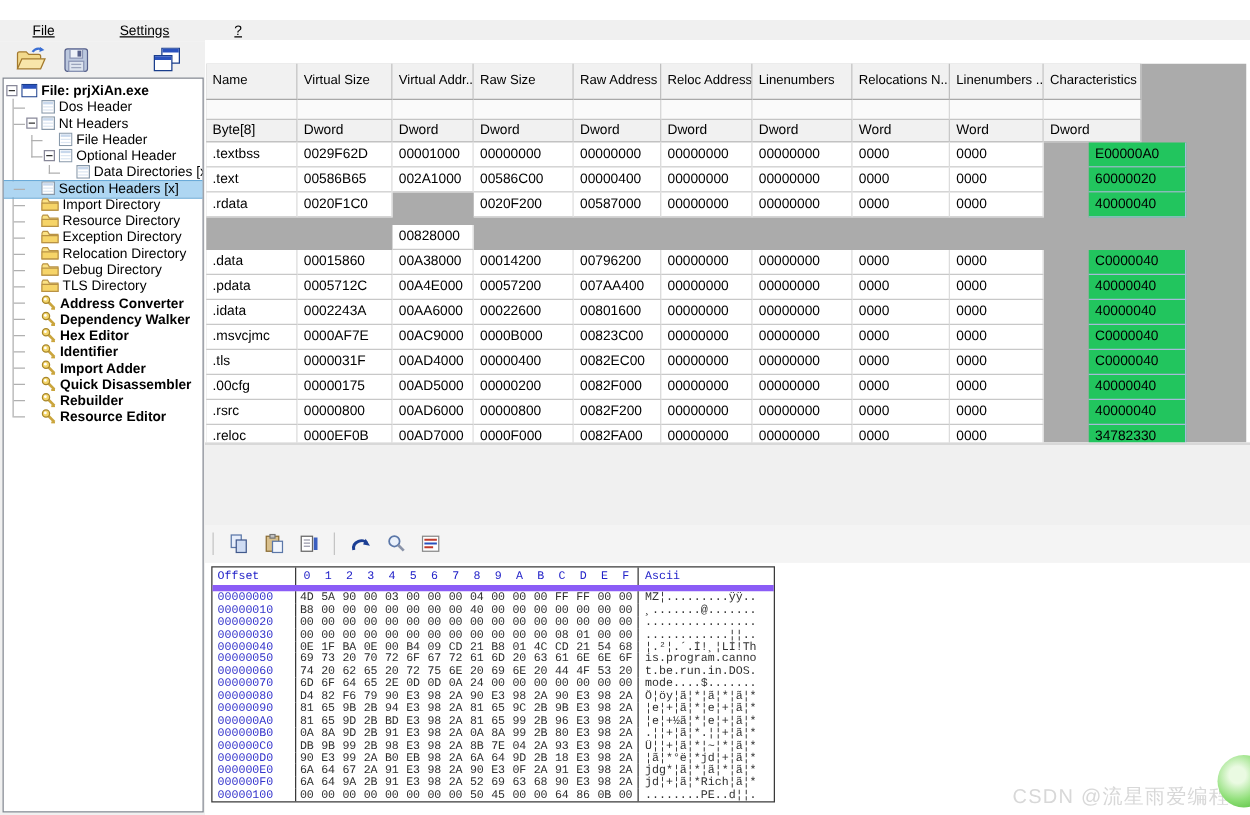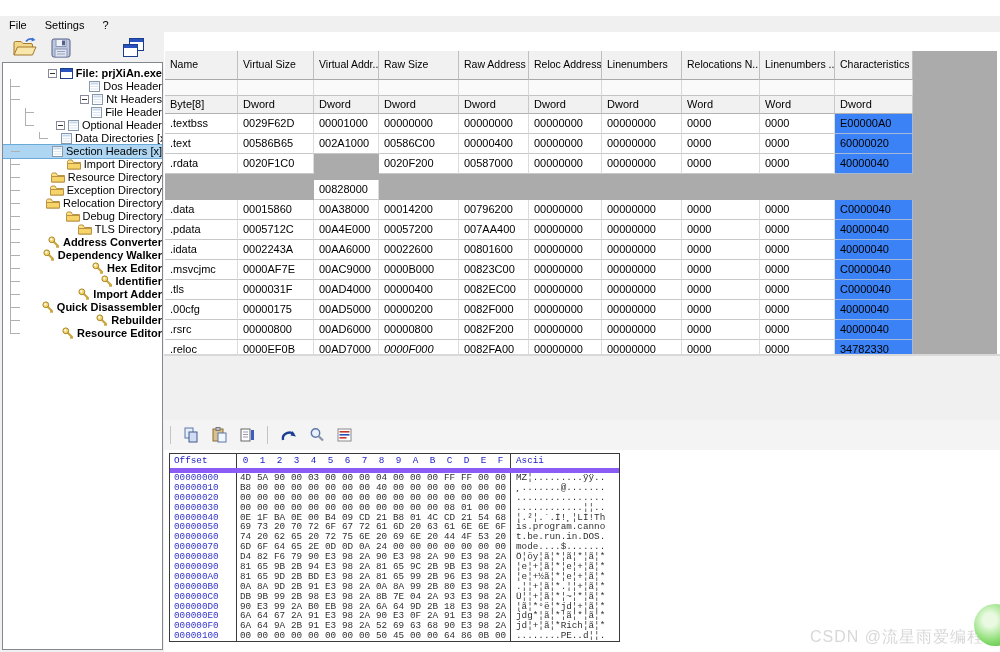--- a/index.html
+++ b/index.html
@@ -6,28 +6,28 @@
   .app{position:relative;width:1000px;height:652px;overflow:hidden;background:#fff;
        font-family:"Liberation Sans",sans-serif;color:#000;}
   
   .titlebar{position:absolute;top:0;left:0;right:0;height:16px;background:#ecf2fb;
             display:flex;align-items:center;font-size:11px;}
   .appicon{margin:0 4px 0 3px;display:inline-flex;}
   .title{color:#1a1a1a;}
   
   .menubar{position:absolute;top:16px;left:0;right:0;height:17px;background:#f0f0f0;
            display:flex;align-items:center;font-size:11px;}
-  .mitem{padding:0 9px;cursor:default;}
+  .mitem{padding:0 26px;cursor:default;text-decoration:underline;}
   
   .leftcol{position:absolute;top:33px;left:0;width:164px;bottom:0;background:#f0f0f0;}
   .toolbar{height:29px;display:flex;align-items:center;}
   .tbtn{display:inline-flex;}
   .treebox{position:absolute;top:29px;left:2px;width:159px;bottom:2px;background:#fff;
            border:1px solid #828790;overflow:hidden;}
-  .tree{position:relative;padding-top:4px;font-size:11px;text-align:right;}
+  .tree{position:relative;padding-top:4px;font-size:11px;}
   .guide{position:absolute;width:1px;background:#b0b0b0;z-index:0;}
   .titem{position:relative;height:13px;line-height:13px;white-space:nowrap;z-index:1;}
   .titem.d0{padding-left:2px;}
   .titem.d1{padding-left:18px;}
   .titem.d2{padding-left:32px;}
   .titem.d3{padding-left:46px;}
   .d1::before,.d2::before,.d3::before{content:'';position:absolute;top:6px;height:1px;background:#b0b0b0;}
   .d1::before{left:8px;width:9px;}
   .d2::before{left:22px;width:9px;}
   .d3::before{left:36px;width:9px;}
@@ -53,21 +53,21 @@
   .gh{box-sizing:border-box;background:#f1f1f1;border-right:1px solid #bfbfbf;
       border-bottom:1px solid #a8a8a8;height:29px;line-height:27px;font-size:10.5px;
       padding-left:5px;overflow:hidden;white-space:nowrap;}
   .gf{box-sizing:border-box;background:#fafafa;border-right:1px solid #d8d8d8;
       border-bottom:1px solid #c4c4c4;height:16px;}
   .gt{box-sizing:border-box;background:#f1f1f1;border-right:1px solid #c8c8c8;
       border-bottom:1px solid #b2b2b2;height:18px;line-height:17px;font-size:11px;padding-left:5px;}
   .gc{box-sizing:border-box;background:#fff;border-right:1px solid #dcdcdc;
       border-bottom:1px solid #c8c8c8;height:20px;line-height:19px;font-size:11px;
       padding-left:5px;overflow:hidden;white-space:nowrap;}
-  .gc.hl{background:#3b82f6;border-right-color:#a6bad8;border-bottom-color:#a6bad8;}
+  .gc.hl{background:#22c55e;border-right-color:#a6bad8;border-bottom-color:#a6bad8;margin-left:36px;}
   
   .gapband{position:absolute;top:322px;left:0;right:0;height:66px;background:#f0f0f0;
            border-top:2px solid #d8d8d8;border-bottom:1px solid #dcdcdc;}
   
   .hextoolbar{position:absolute;top:388px;left:0;right:0;height:30px;background:#f4f4f4;
               border-bottom:1px solid #e0e0e0;display:flex;align-items:center;}
   .hsep{width:1px;height:18px;background:#c4c4c4;margin:0 6px;}
   .hbtn{display:inline-flex;margin:0 6px;}
   
   .hexwrap{position:absolute;top:418px;left:0;right:0;bottom:0;background:#fff;}
@@ -404,21 +404,21 @@
           <div class="gc" style="width: 73px;">00000000</div>
           <div class="gc" style="width: 80px;">00000000</div>
           <div class="gc" style="width: 78px;">0000</div>
           <div class="gc" style="width: 75px;">0000</div>
           <div class="gc hl" style="width: 78px;">40000040</div>
         </div>
         <div class="grow">
           <div class="gc" style="width: 73px;">.reloc</div>
           <div class="gc" style="width: 76px;">0000EF0B</div>
           <div class="gc" style="width: 65px;">00AD7000</div>
-          <div class="gc" style="width: 80px; font-style: italic;">0000F000</div>
+          <div class="gc" style="width: 80px;">0000F000</div>
           <div class="gc" style="width: 70px;">0082FA00</div>
           <div class="gc" style="width: 73px;">00000000</div>
           <div class="gc" style="width: 80px;">00000000</div>
           <div class="gc" style="width: 78px;">0000</div>
           <div class="gc" style="width: 75px;">0000</div>
           <div class="gc hl" style="width: 78px;">34782330</div>
         </div>
       </div>
 
     <div class="gapband"></div>

